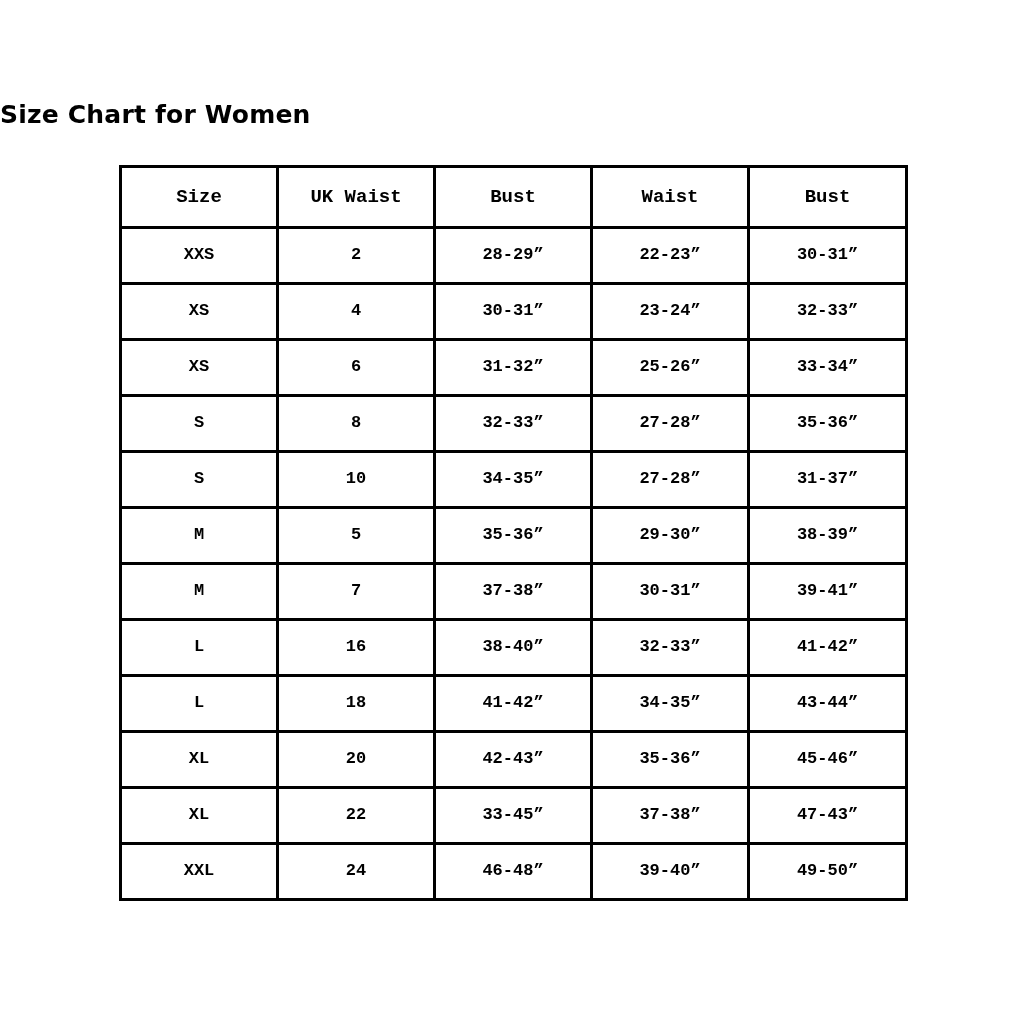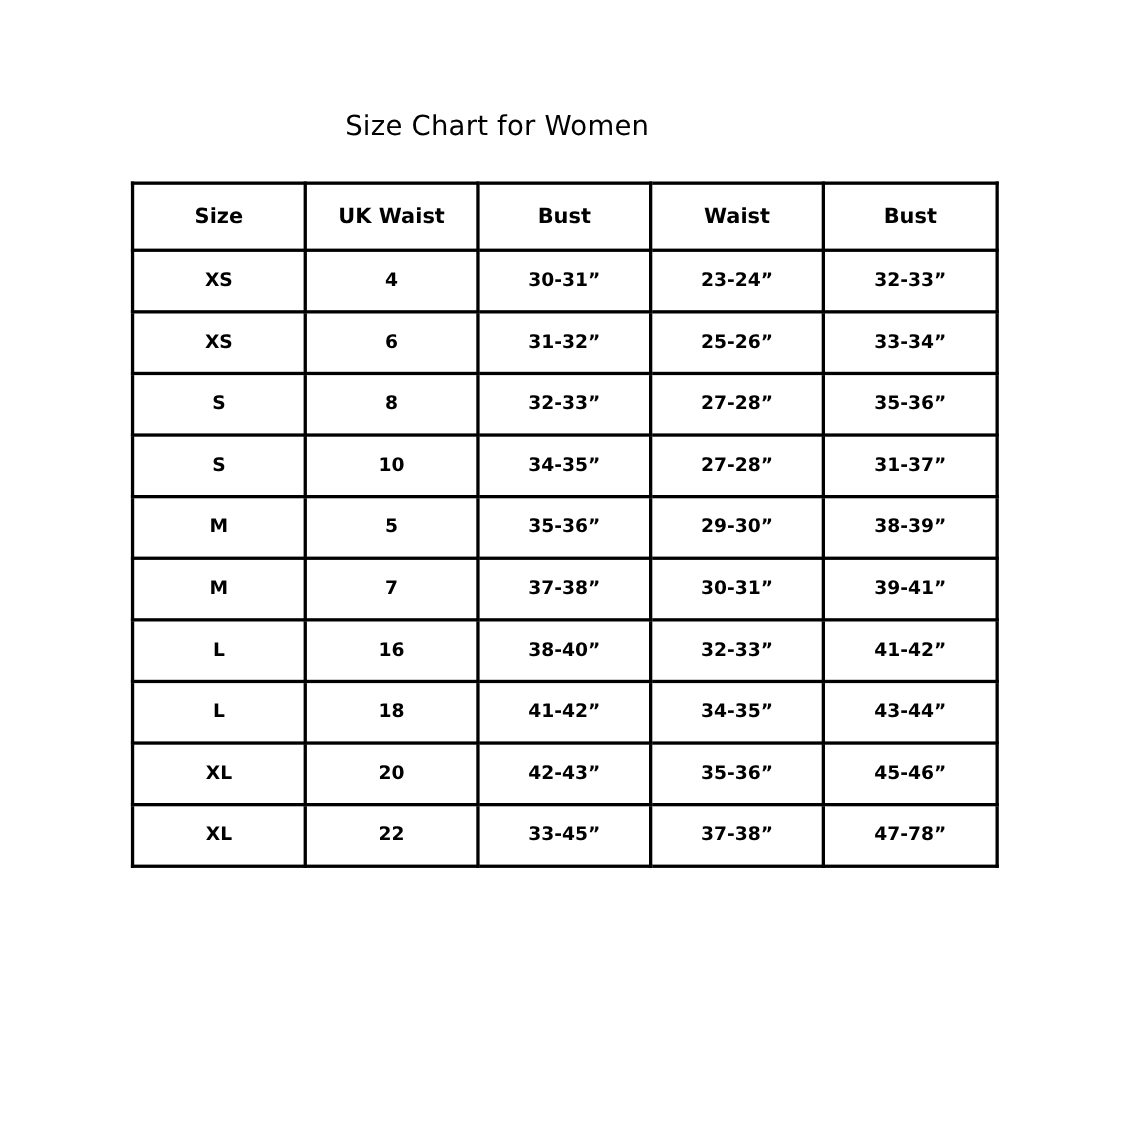--- a/index.html
+++ b/index.html
@@ -18,35 +18,35 @@
     position: relative;
     width: 1024px;
     height: 1024px;
     box-sizing: border-box;
   }
   .title {
     position: absolute;
     top: 100px;
     left: 0;
     width: 904px;
-    text-align: center;
     font-size: 25px;
-    font-weight: normal;
+    font-weight: bold;
     letter-spacing: 0.2px;
   }
   .table-wrap {
     position: absolute;
     left: 119px;
     top: 165px;
     width: 786px;
   }
   table.size-chart {
     border-collapse: collapse;
     width: 786px;
     table-layout: fixed;
+    font-family: Liberation Mono, monospace;
   }
   table.size-chart td,
   table.size-chart th {
     border: 3px solid #000000;
     text-align: center;
     vertical-align: middle;
     font-size: 17px;
     font-weight: bold;
     height: 53px;
     padding: 0;
@@ -81,20 +81,27 @@
       <thead>
         <tr>
             <th>Size</th>
             <th>UK Waist</th>
             <th>Bust</th>
             <th>Waist</th>
             <th>Bust</th>
           </tr>
       </thead>
       <tbody>
+          <tr>
+            <td>XXS</td>
+            <td>2</td>
+            <td>28-29”</td>
+            <td>22-23”</td>
+            <td>30-31”</td>
+          </tr>
           <tr>
             <td>XS</td>
             <td>4</td>
             <td>30-31”</td>
             <td>23-24”</td>
             <td>32-33”</td>
           </tr>
           <tr>
             <td>XS</td>
             <td>6</td>
@@ -149,19 +156,26 @@
             <td>20</td>
             <td>42-43”</td>
             <td>35-36”</td>
             <td>45-46”</td>
           </tr>
           <tr>
             <td>XL</td>
             <td>22</td>
             <td>33-45”</td>
             <td>37-38”</td>
-            <td>47-78”</td>
+            <td>47-43”</td>
+          </tr>
+          <tr>
+            <td>XXL</td>
+            <td>24</td>
+            <td>46-48”</td>
+            <td>39-40”</td>
+            <td>49-50”</td>
           </tr>
         </tbody>
     </table>
   </div>
 
 </div>
 
 </body></html>

